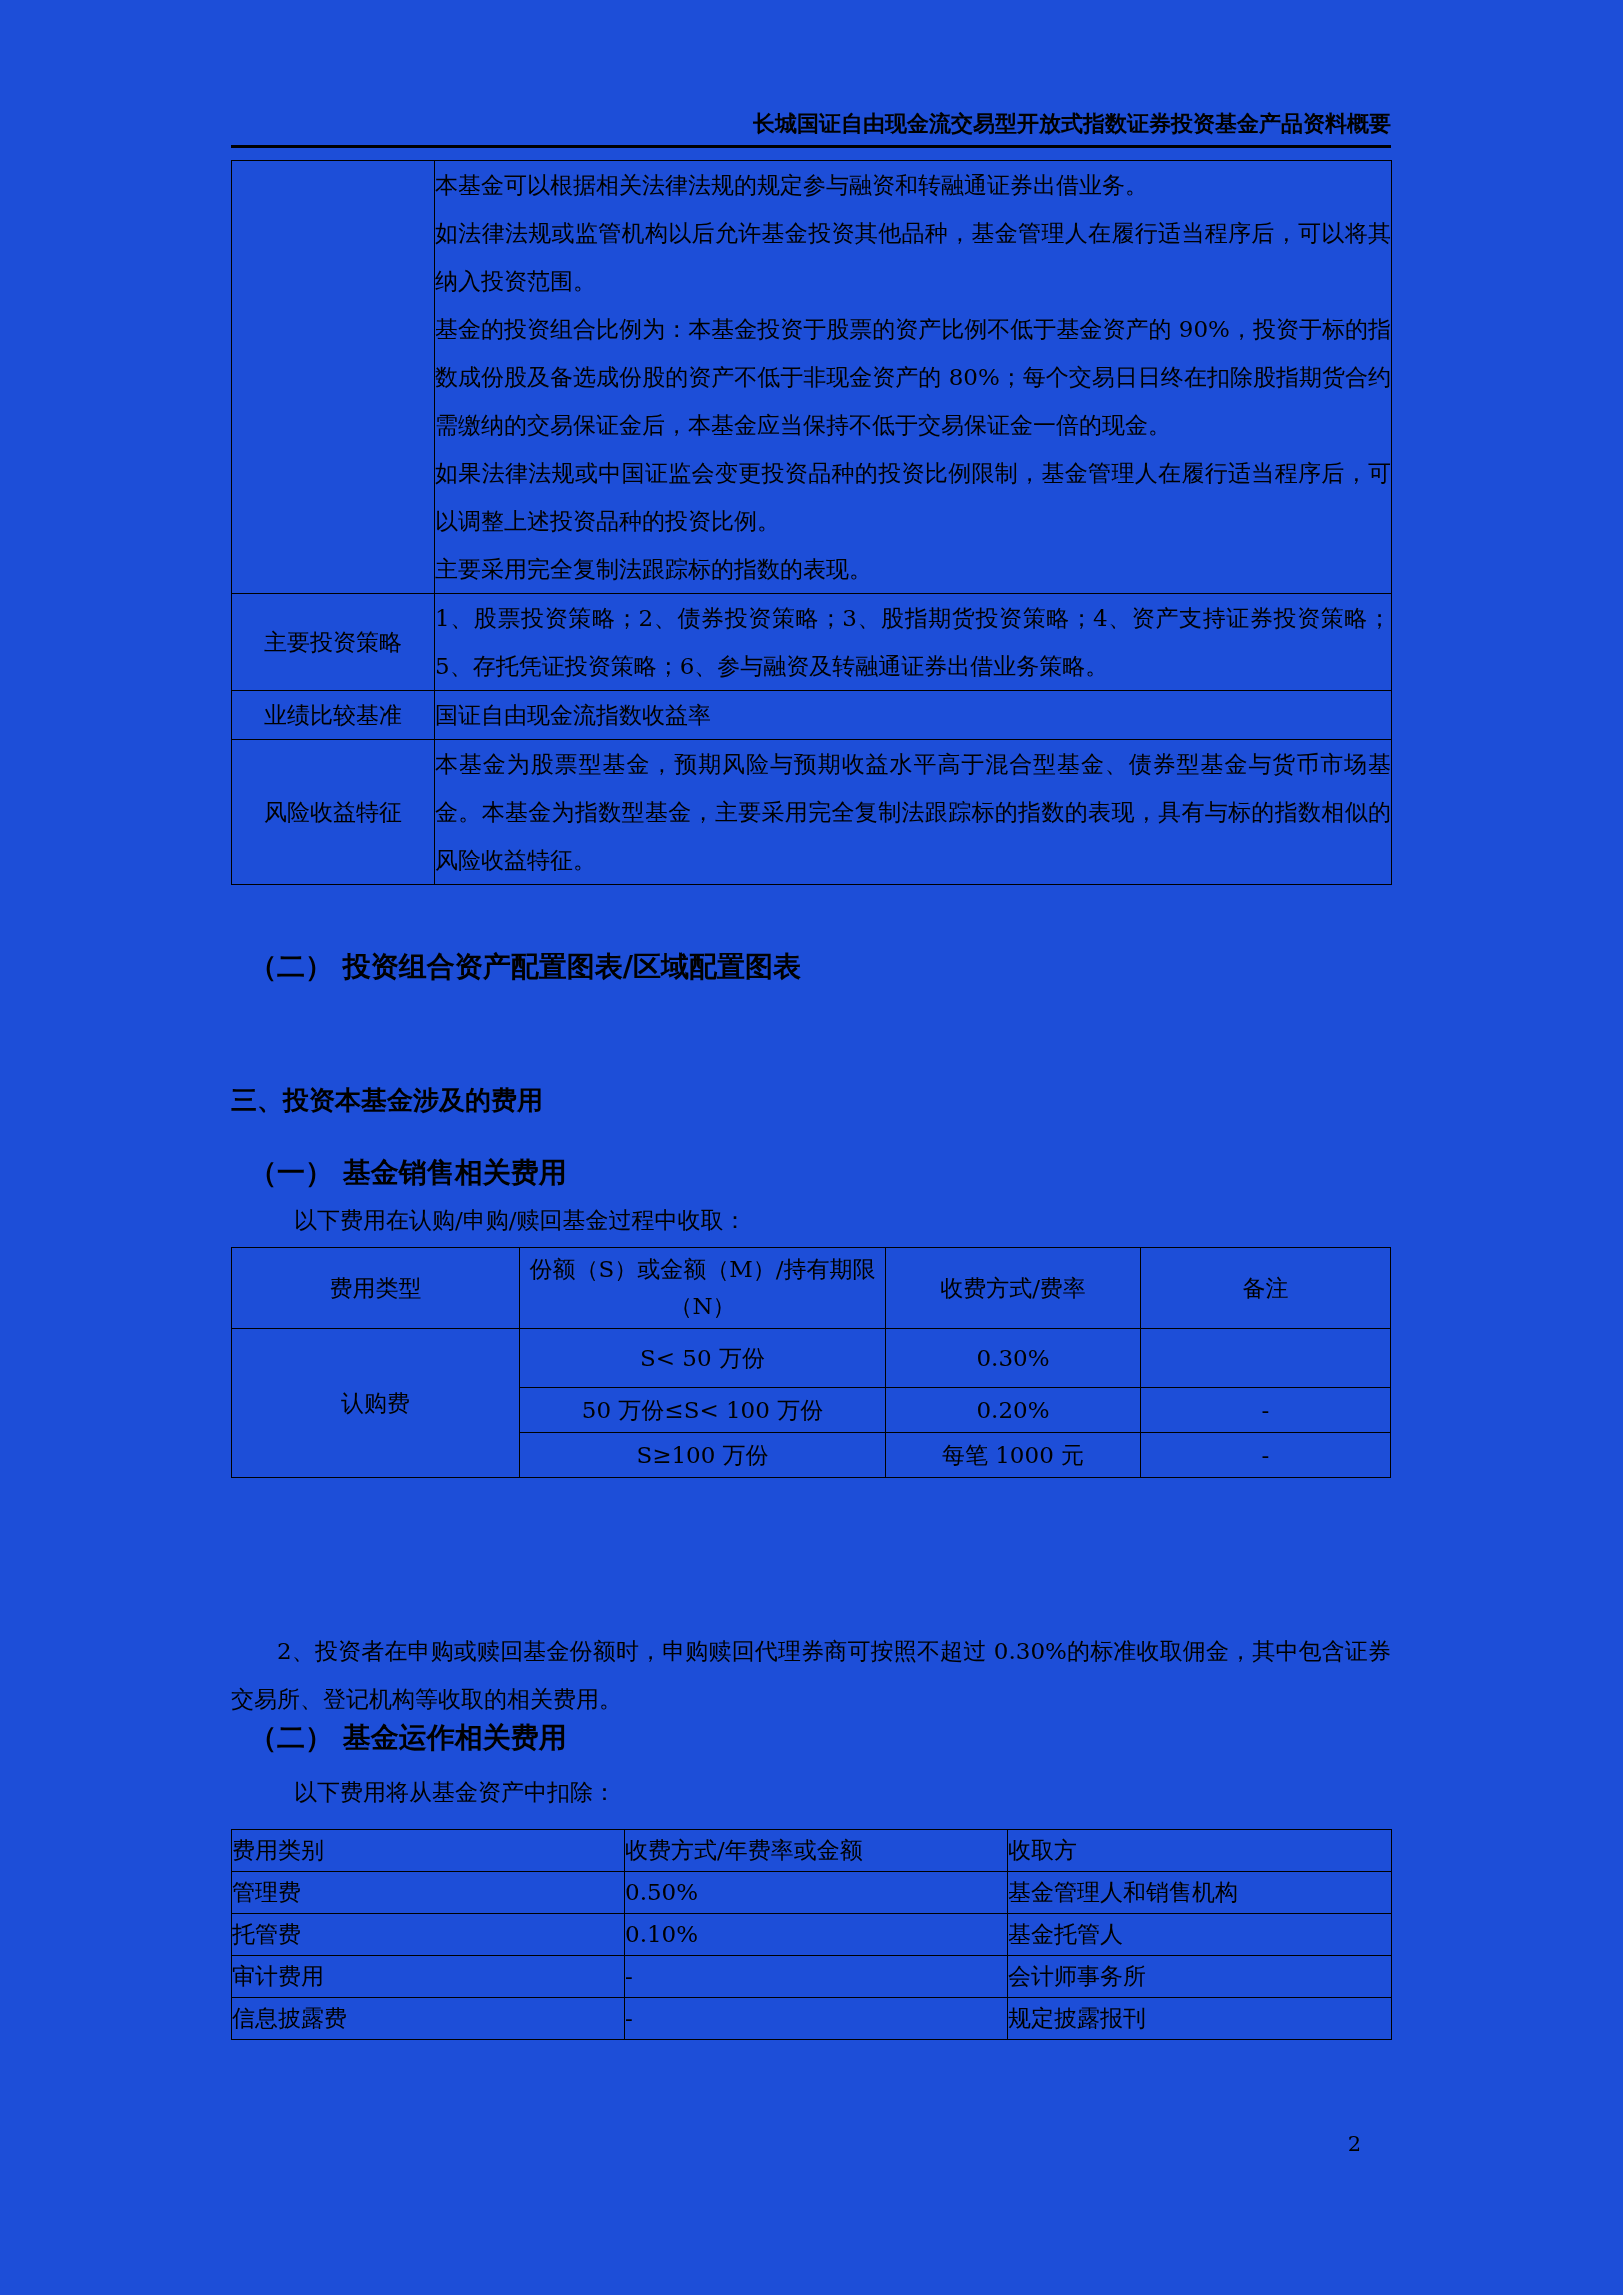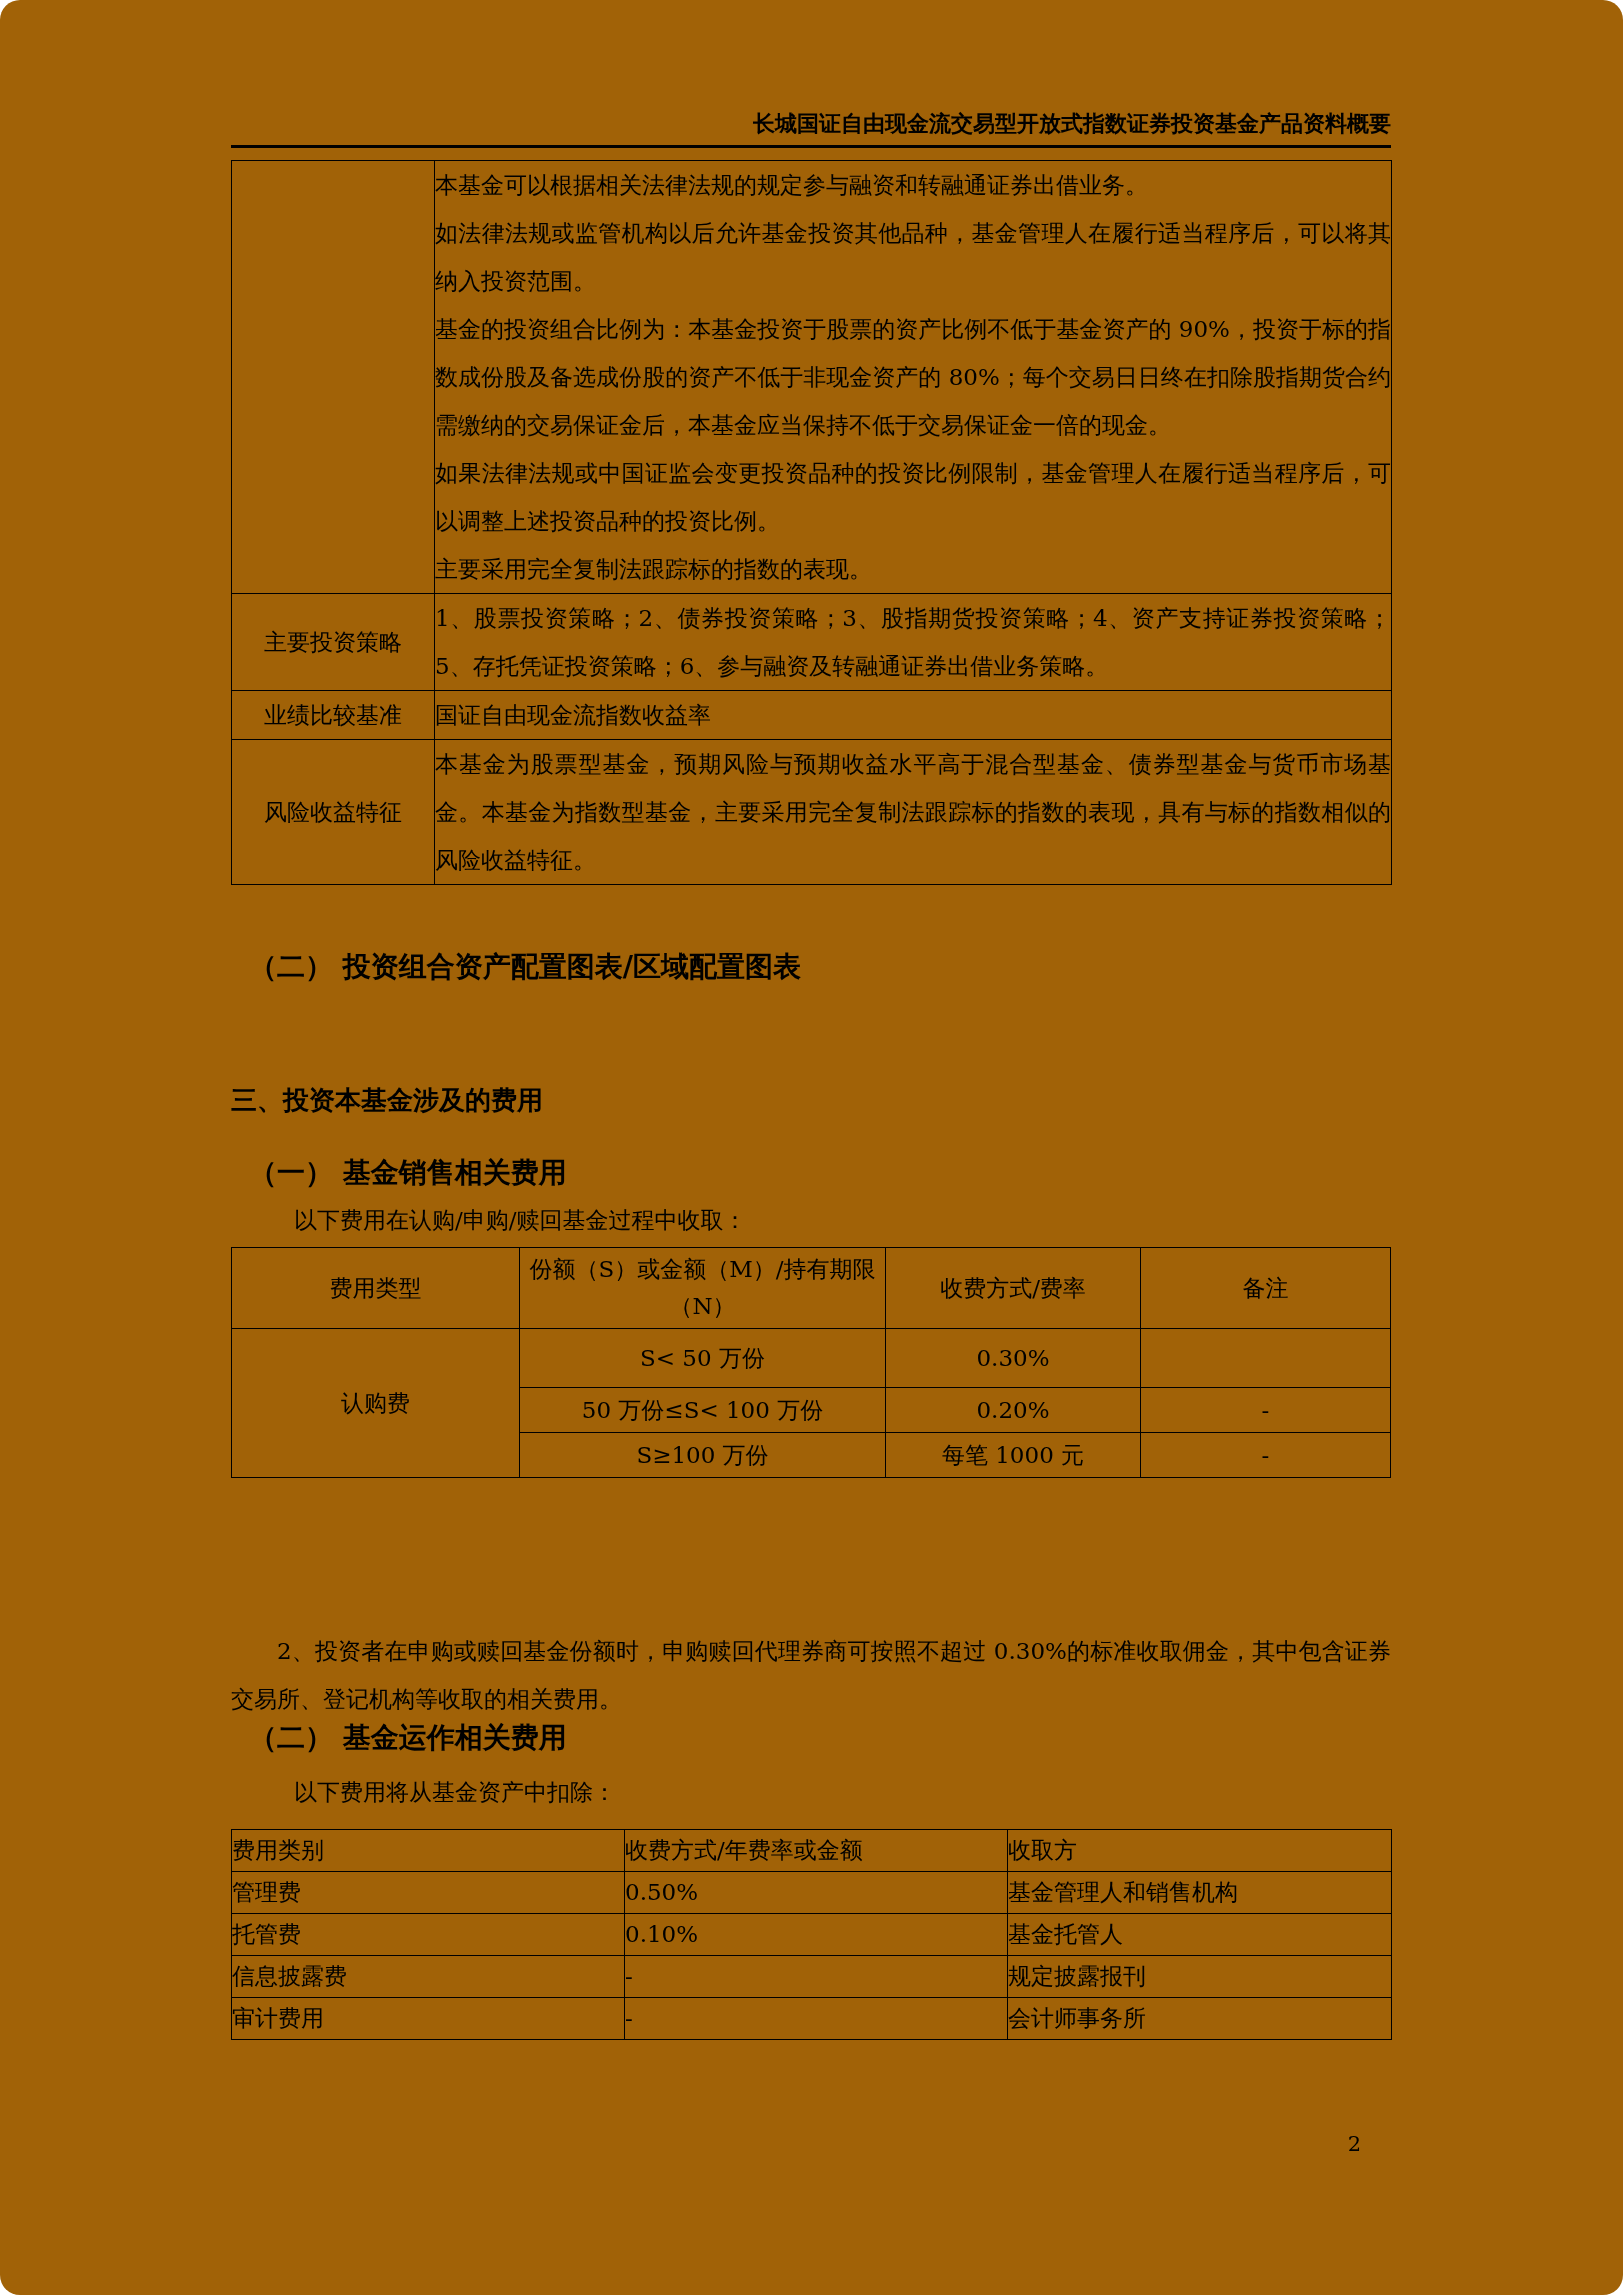--- a/index.html
+++ b/index.html
@@ -8,24 +8,23 @@
     background: #ffffff;
   }
   body {
     font-family: "DejaVu Serif", "Liberation Serif", serif;
     color: #000000;
   }
   .page {
     position: relative;
     width: 1623px;
     height: 2295px;
-    background: #a16207;
+    background: #1d4ed8;
     box-sizing: border-box;
     overflow: hidden;
-    border-radius: 20px;
   }
 
   
   .header {
     position: absolute;
     left: 231px;
     top: 110px;
     width: 1160px;
     text-align: right;
     font-size: 22px;
@@ -212,28 +211,28 @@
         <td class="cell-pad-tight lft" style="height:41px;">管理费</td>
         <td class="cell-pad-tight lft">0.50%</td>
         <td class="cell-pad-tight lft">基金管理人和销售机构</td>
       </tr>
       <tr>
         <td class="cell-pad-tight lft" style="height:41px;">托管费</td>
         <td class="cell-pad-tight lft">0.10%</td>
         <td class="cell-pad-tight lft">基金托管人</td>
       </tr>
       <tr>
+        <td class="cell-pad-tight lft" style="height:41px;">审计费用</td>
+        <td class="cell-pad-tight lft">-</td>
+        <td class="cell-pad-tight lft">会计师事务所</td>
+      </tr>
+      <tr>
         <td class="cell-pad-tight lft" style="height:41px;">信息披露费</td>
         <td class="cell-pad-tight lft">-</td>
         <td class="cell-pad-tight lft">规定披露报刊</td>
       </tr>
-      <tr>
-        <td class="cell-pad-tight lft" style="height:41px;">审计费用</td>
-        <td class="cell-pad-tight lft">-</td>
-        <td class="cell-pad-tight lft">会计师事务所</td>
-      </tr>
     </tbody>
   </table>
 
   <div class="page-num">2</div>
 
 </div>
 
 
 </body></html>

